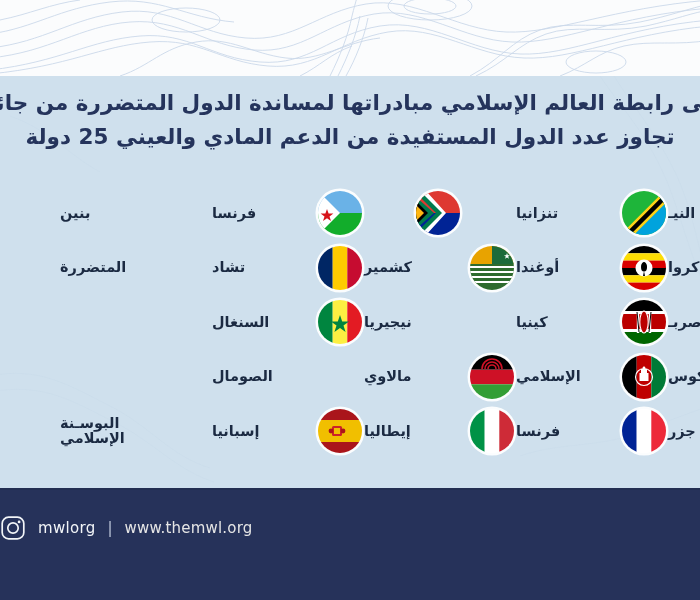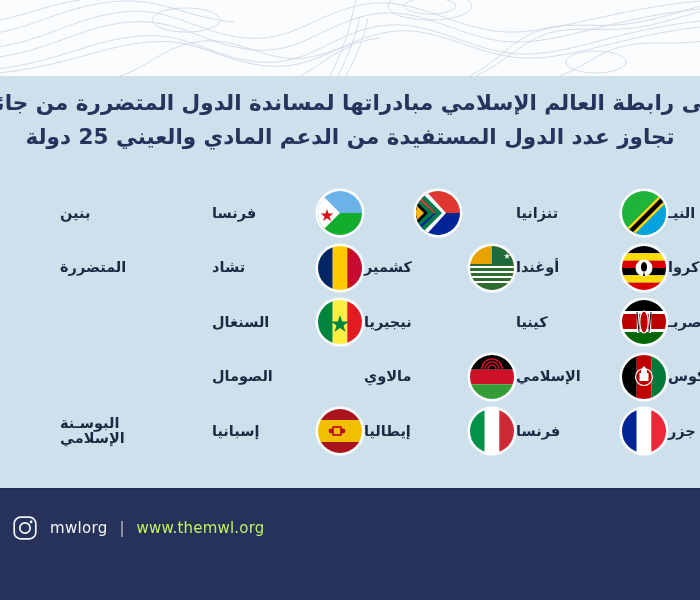--- a/index.html
+++ b/index.html
@@ -124,21 +124,21 @@
     background: #26325a;
   }
   .footer-hair {
     position: absolute;
     left: 0; top: 0; width: 700px; height: 2px;
     background: #1d2847;
     opacity: .5;
   }
   .footer-inner {
     position: absolute;
-    left: 12px; top: 22px;
+    left: 0; top: 22px;
     height: 36px;
     display: flex;
     flex-direction: row;
     align-items: center;
     gap: 12px;
     padding-left: 0px;
   }
   .sm-icon {
     width: 26px; height: 26px;
     flex: 0 0 auto;
@@ -147,21 +147,21 @@
   .handle {
     color: #f2f5f8;
     font-size: 15px;
     letter-spacing: .3px;
   }
   .sep {
     color: #b9c3d6;
     font-size: 15px;
   }
   .site {
-    color: #bef264;
+    color: #e5e5e5;
     font-size: 15px;
     letter-spacing: .2px;
   }
 </style>
 </head>
 <body>
 
 <div class="poster">
 
   <div class="top-band">

